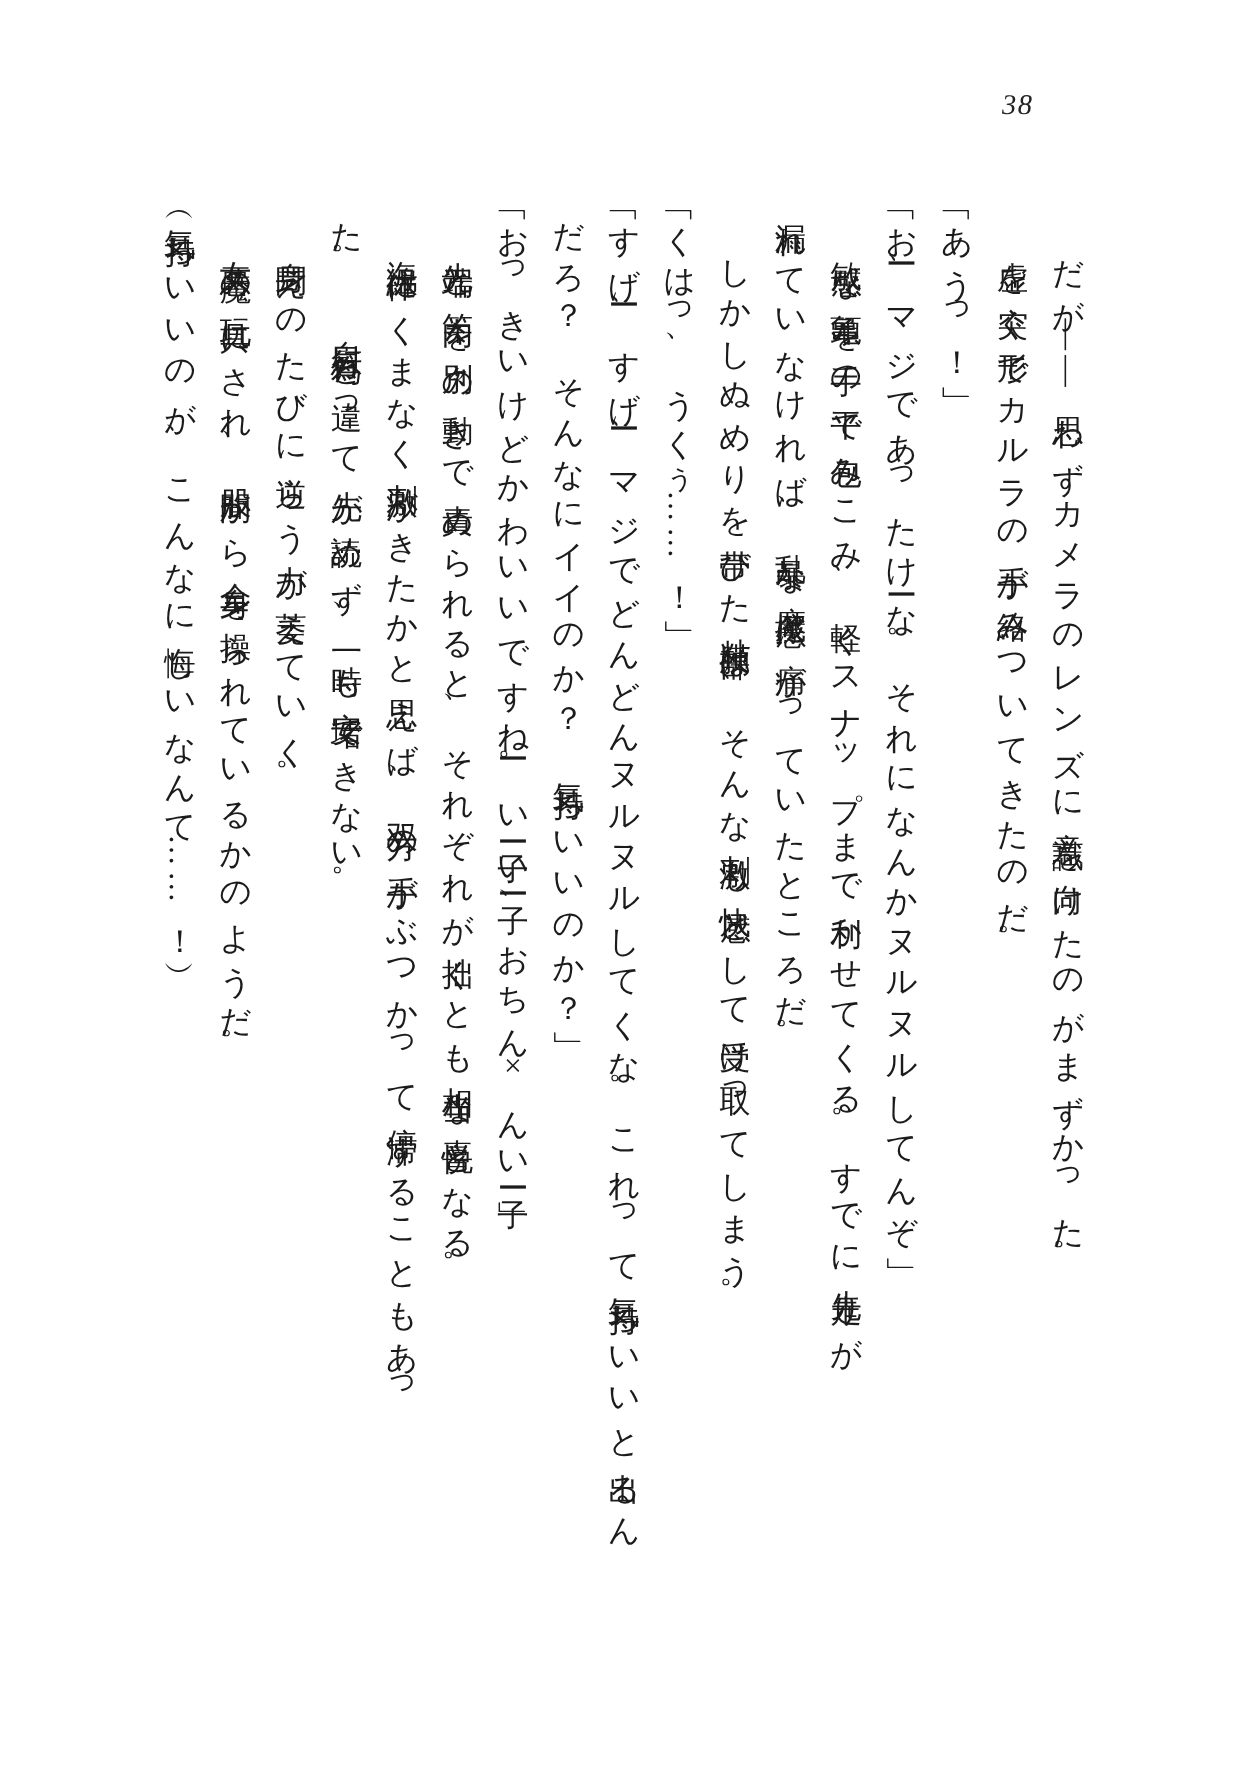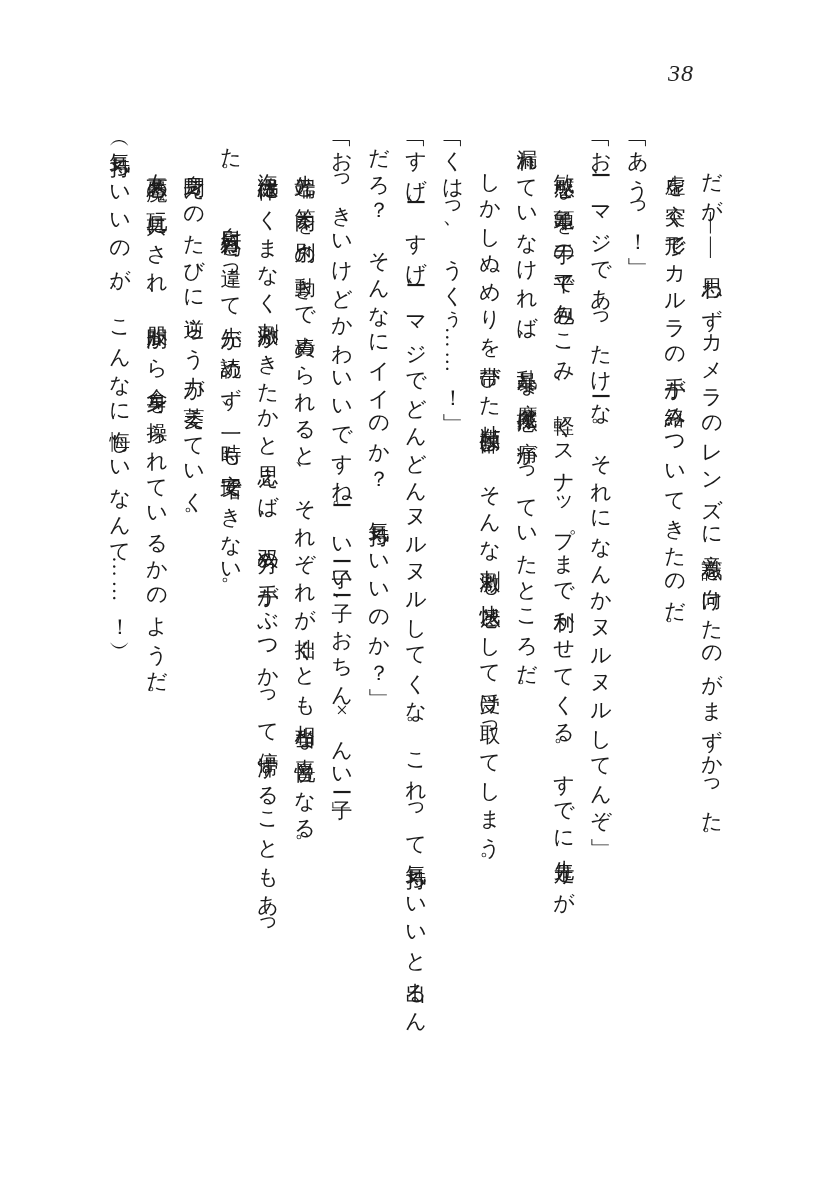--- a/index.html
+++ b/index.html
@@ -17,21 +17,21 @@
   .page {
     position: absolute;
     inset: 0;
     background: #ffffff;
   }
   .page-number {
     position: absolute;
     top: 60px;
     left: 668px;
     font-style: italic;
-    font-size: 24px;
+    font-size: 19px;
     letter-spacing: 1px;
     color: #222222;
   }
   .text-body {
     position: absolute;
     top: 133px;
     left: 94px;
     width: 636px;
     height: 968px;
     writing-mode: vertical-rl;

